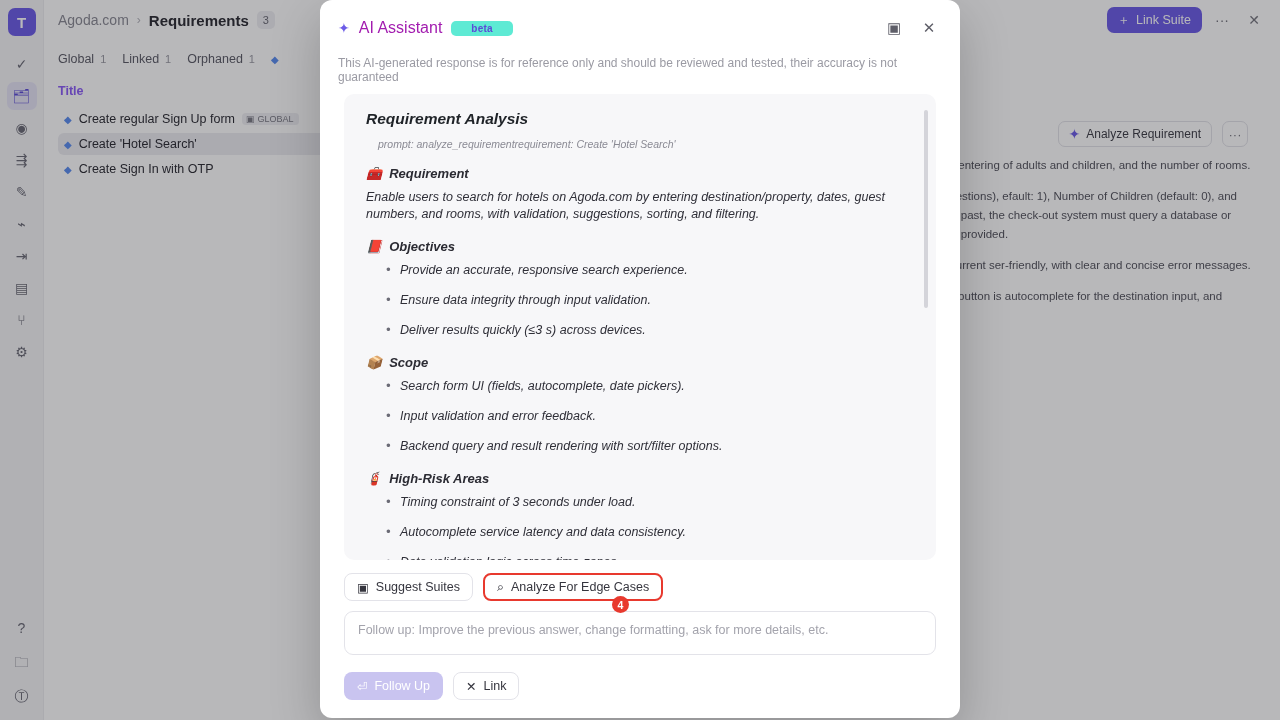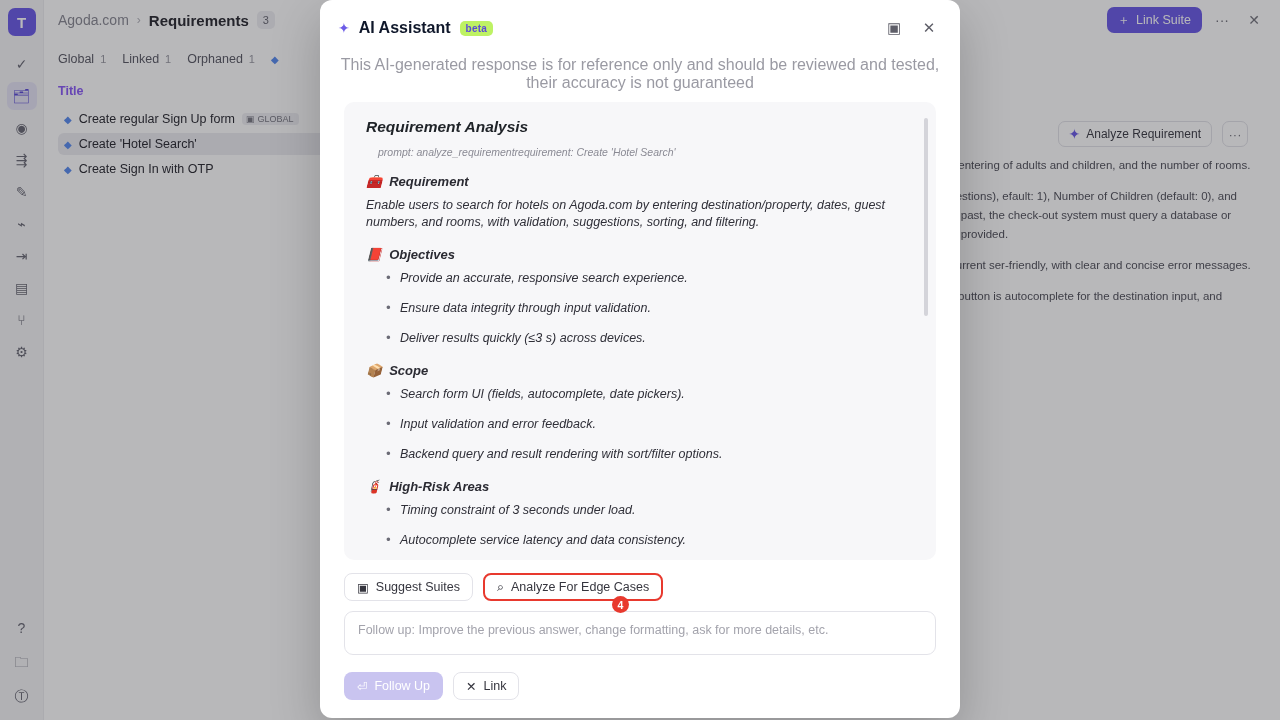--- a/index.html
+++ b/index.html
@@ -107,32 +107,32 @@
   .modal {
     position: absolute; left: 320px; top: 0; width: 640px; height: 718px;
     background: #fff; border-radius: 12px;
     box-shadow: 0 18px 50px rgba(0,0,0,0.22);
     display: flex; flex-direction: column; overflow: hidden;
   }
   .modal-head {
     height: 56px; display: flex; align-items: center; padding: 0 18px; gap: 9px;
   }
   .sparkle { color: #6c5ce7; font-size: 14px; }
-  .modal-title { font-size: 16px; font-weight: 700; color: #0f172a; }
+  .modal-title { font-size: 16px; font-weight: 400; color: #a21caf; }
   .beta {
-    background: #bef264; color: #5b4bd6; font-size: 10px; font-weight: 600;
-    padding: 2px 6px; border-radius: 5px; letter-spacing: .2px;
+    background: #5eead4; color: #5b4bd6; font-size: 10px; font-weight: 600;
+    padding: 2px 20px; border-radius: 5px; letter-spacing: .2px;
   }
   .head-spacer { flex: 1; }
   .head-icon {
     width: 26px; height: 26px; border-radius: 7px; color: #5e5e68;
     display: inline-flex; align-items: center; justify-content: center; font-size: 15px;
   }
   .disclaimer {
-    padding: 0 18px 10px; font-size: 16px; color: #9a9aa3; text-align: center;
+    padding: 0 18px 10px; font-size: 12px; color: #9a9aa3; text-align: left;
   }
 
   .content-card {
     margin: 0 24px; background: #f7f7f9; border-radius: 10px;
     flex: 1; overflow: hidden; position: relative; padding: 16px 22px 0 22px; font-style: italic;
   }
   .scroll-track {
     position: absolute; right: 4px; top: 8px; bottom: 8px; width: 4px;
     background: transparent; border-radius: 2px;
   }

